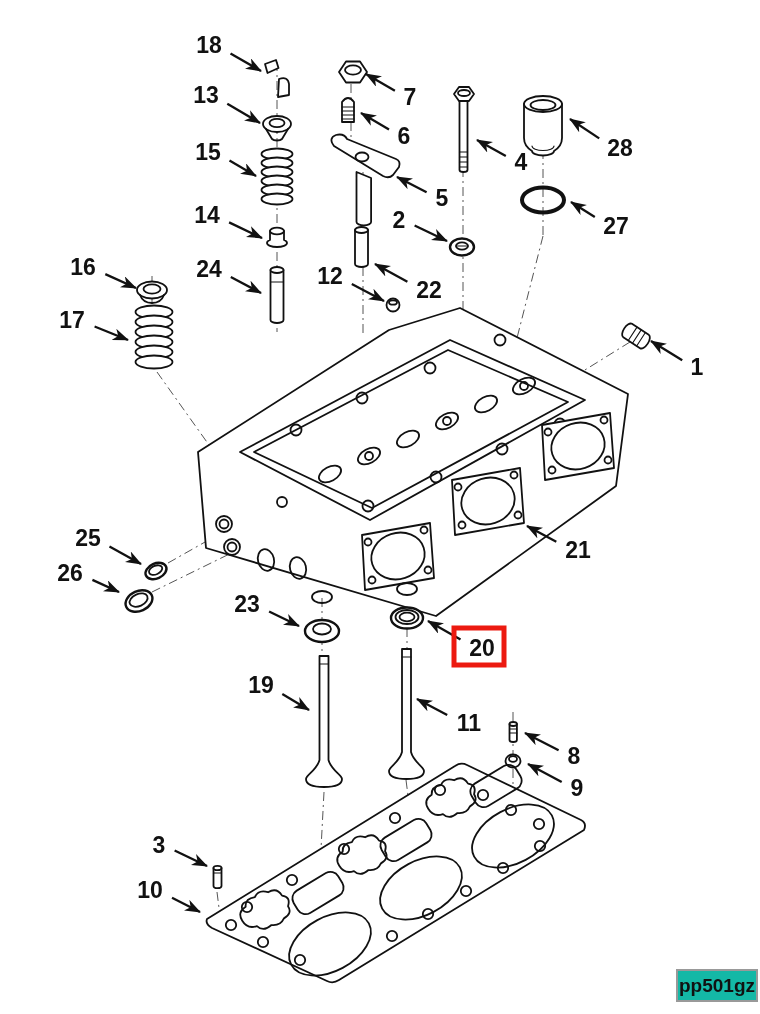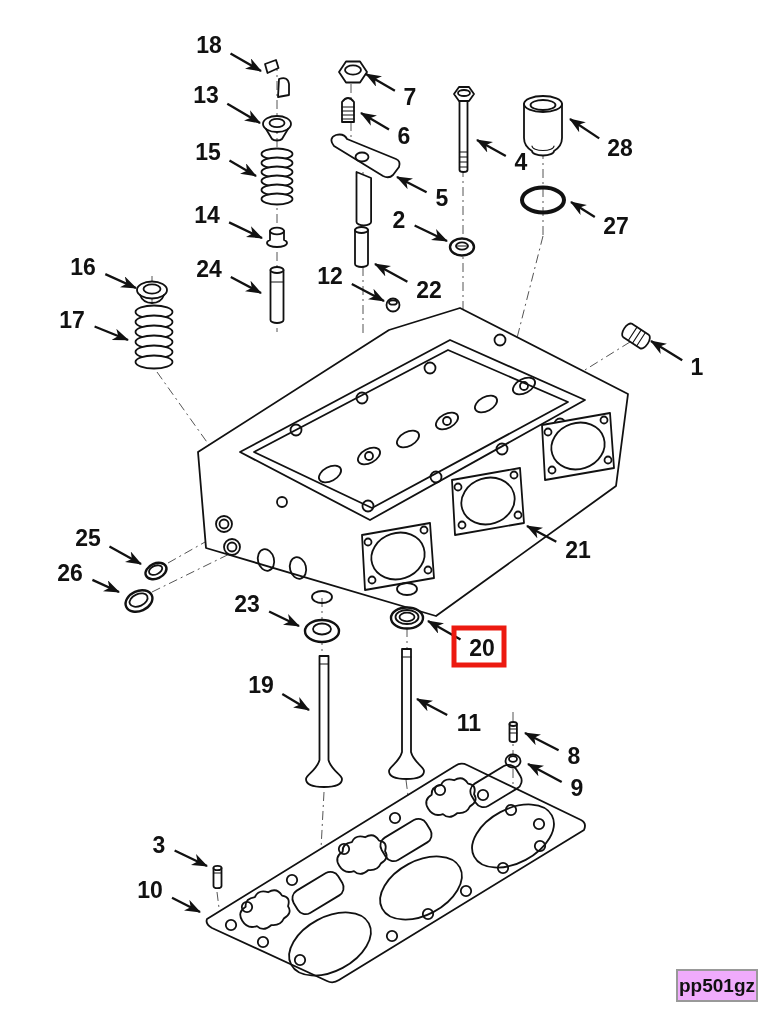--- a/index.html
+++ b/index.html
@@ -9,21 +9,21 @@
   
   .p  {stroke:#111;stroke-width:1.8;fill:#fff;stroke-linejoin:round;stroke-linecap:round;}
   .pn {stroke:#111;stroke-width:1.8;fill:none;stroke-linejoin:round;stroke-linecap:round;}
   .pb {stroke:#111;stroke-width:2.4;fill:#fff;stroke-linejoin:round;}
   .thin{stroke:#111;stroke-width:1.1;fill:none;stroke-linecap:round;}
   .cl {stroke:#555;stroke-width:1;fill:none;stroke-dasharray:9 4 2 4;}
   .leader{stroke:#111;stroke-width:2.3;fill:none;}
   .pnum{font:700 23px "Liberation Sans",sans-serif;fill:#111;text-anchor:middle;}
   .code-box{position:absolute;left:676px;top:969px;width:78px;height:29px;
             border:2px solid #999;display:flex;align-items:center;justify-content:center;
-            background:#f0abfc;}
+            background:#14b8a6;}
   .code-box span{font:700 19px "Liberation Sans",sans-serif;color:#111;}
 </style>
 </head>
 <body>
 
 <div class="stage">
 <svg id="diagram-svg" width="760" height="1014" viewBox="0 0 760 1014">
   <defs>
     <marker id="ah" markerUnits="userSpaceOnUse" markerWidth="17" markerHeight="13" refX="15" refY="6" orient="auto">
       <path d="M0,0 L16,6 L0,12 L4.5,6 Z" fill="#111"></path>

